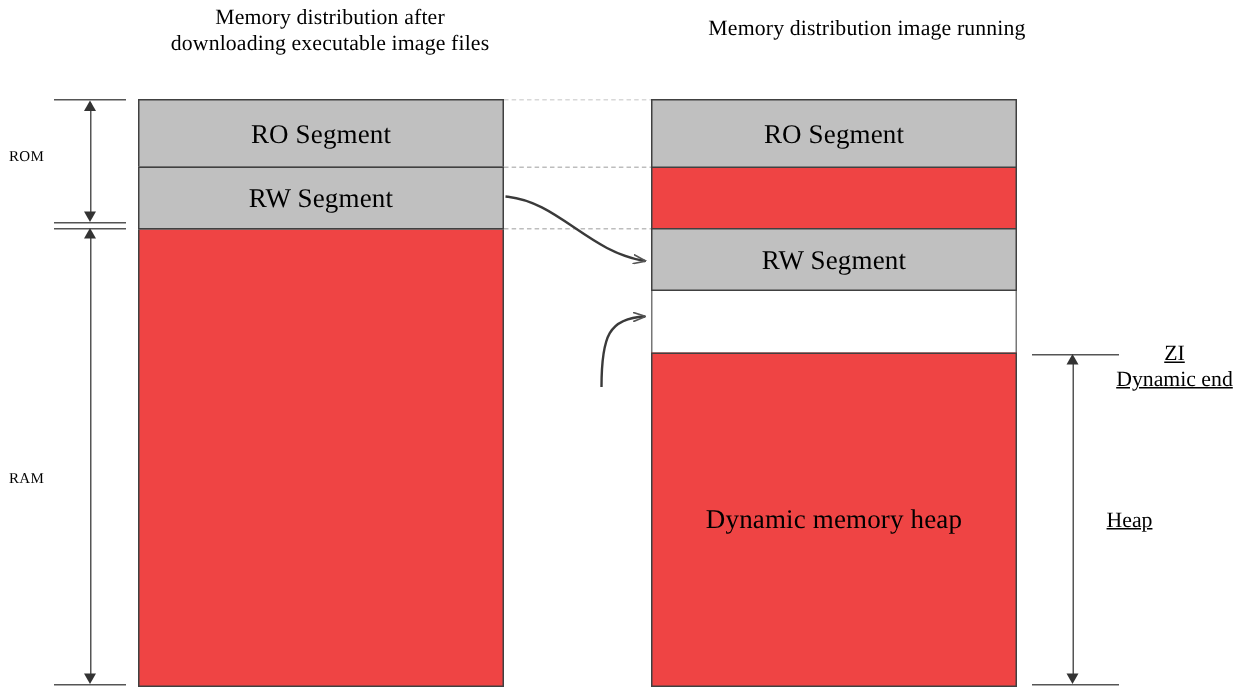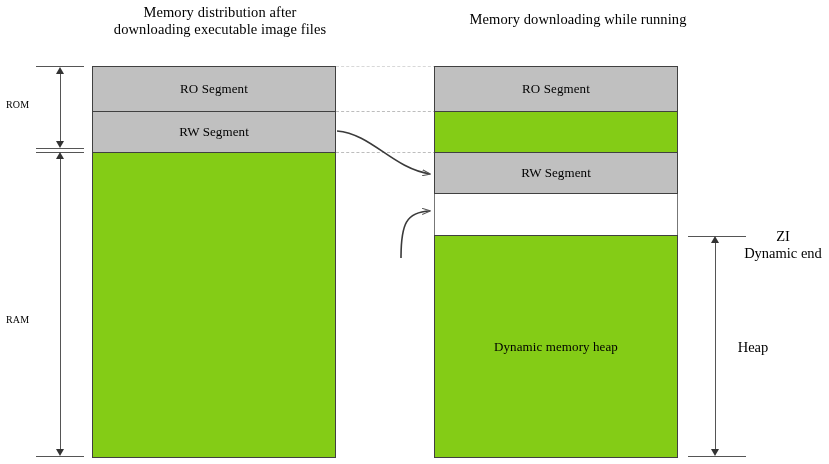--- a/index.html
+++ b/index.html
@@ -34,26 +34,26 @@
   #title-right { left: 444px; top: 11px; width: 268px; }
 
   
   .mem-block {
     position: absolute;
     box-sizing: border-box;
     border: 1px solid #404040;
     display: flex;
     align-items: center;
     justify-content: center;
-    font-size: 13px;
+    font-size: 18px;
     color: #000;
     letter-spacing: 0.1px;
   }
   .fill-dark  { background: #c0c0c0; }
-  .fill-light { background: #84cc16; }
+  .fill-light { background: #ef4444; }
   .mem-block span { pointer-events: none; }
 
   
   .col-frame {
     position: absolute;
     box-sizing: border-box;
     border: 1px solid #777777;
   }
 
   
@@ -91,37 +91,38 @@
   }
   .guide.faint { border-top: 1px dashed #d8d8d8; }
 
   
   .side-label {
     position: absolute;
     font-size: 14.5px;
     line-height: 17px;
     text-align: center;
     color: #000;
+    text-decoration: underline;
   }
 
   svg.overlay {
     position: absolute;
     left: 0; top: 0;
     width: 829px; height: 464px;
     pointer-events: none;
   }
 </style>
 </head>
 <body>
 
 <div id="canvas">
 
   <div class="diagram-title" id="title-left">Memory distribution after downloading executable image files</div>
 
-  <div class="diagram-title" id="title-right">Memory downloading while running</div>
+  <div class="diagram-title" id="title-right">Memory distribution image running</div>
 
   <div class="guide faint" style="left:336px; top:66px;  width:100px;"></div>
   <div class="guide" style="left:336px; top:111px; width:100px;"></div>
   <div class="guide" style="left:336px; top:152px; width:100px;"></div>
 
   <div class="col-frame" style="left:92px; top:66px; width:244px; height:392px;"></div>
 
   <div class="mem-block fill-light" style="left:92px; top:152px; width:244px; height:306px;">
     <span></span>
   </div>

